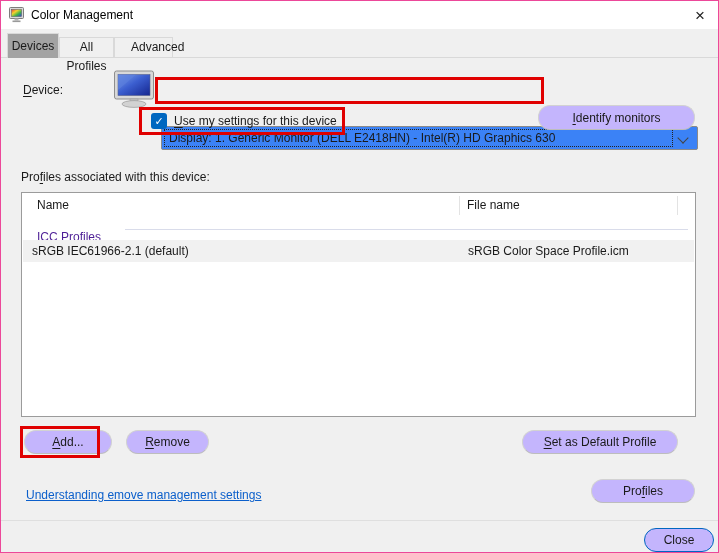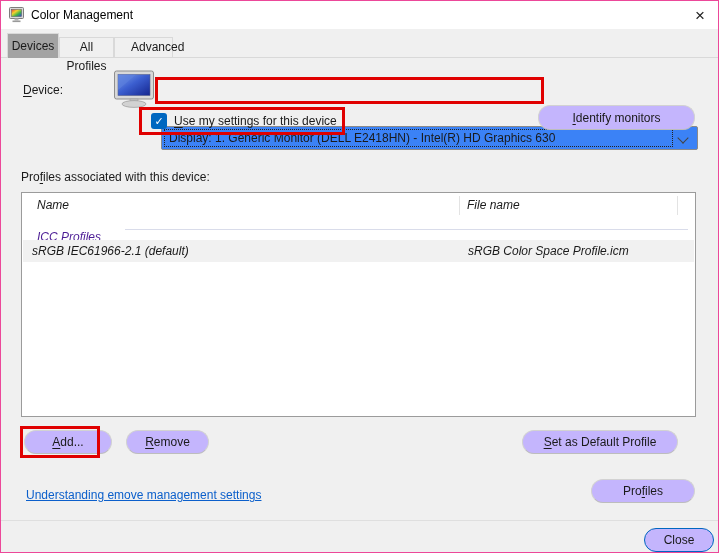--- a/index.html
+++ b/index.html
@@ -48,21 +48,21 @@
        font-size:12px;color:#1a1a1a;text-align:center;cursor:pointer;padding:0;}
   .btn-identify{left:537px;top:104px;width:157px;height:25px;}
   .btn-add{left:23px;top:429px;width:88px;height:24px;}
   .btn-remove{left:125px;top:429px;width:83px;height:24px;}
   .btn-setdefault{left:521px;top:429px;width:156px;height:24px;}
   .btn-profiles{left:590px;top:478px;width:104px;height:24px;}
   .btn-close{left:643px;top:527px;width:70px;height:24px;border:1px solid #0067c0;}
   
   .assoc-label{position:absolute;left:20px;top:169px;}
   .listview{position:absolute;left:20px;top:191px;width:675px;height:225px;box-sizing:border-box;
-            background:#ffffff;border:1px solid #9b9b9b;font-style:italic;}
+            background:#ffffff;border:1px solid #9b9b9b;}
   .lv-header{position:absolute;left:0;top:0;width:100%;height:25px;}
   .col-name{position:absolute;left:15px;top:0;line-height:25px;cursor:pointer;}
   .col-file{position:absolute;left:445px;top:0;line-height:25px;cursor:pointer;}
   .col-div{position:absolute;top:3px;width:1px;height:19px;background:#e3e3e3;}
   .col-div1{left:437px;} .col-div2{left:655px;}
   .lv-group{position:absolute;left:0;top:25px;width:100%;height:21px;}
   .group-text{position:absolute;left:15px;top:12px;color:#4c1d95;}
   .group-line{position:absolute;left:103px;right:7px;top:11px;height:1px;background:#d9dcea;}
   .lv-row{position:absolute;left:1px;right:1px;top:47px;height:22px;cursor:pointer;}
   .lv-row.selected{background:#f1f1f1;}

